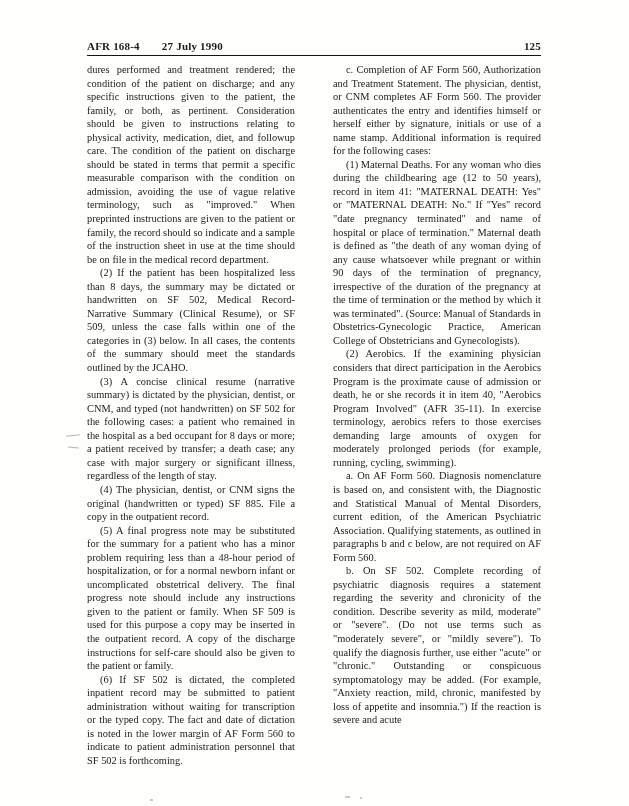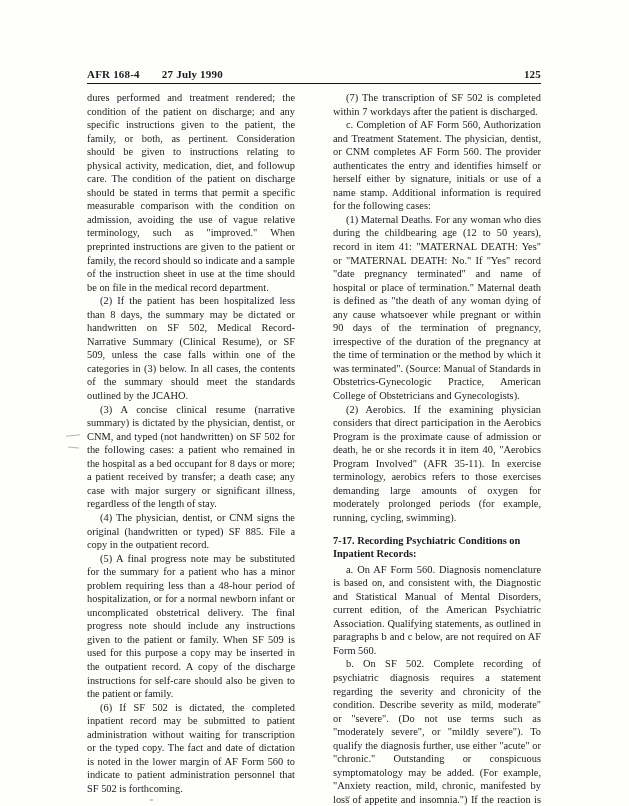--- a/index.html
+++ b/index.html
@@ -21,21 +21,20 @@
     width: 629px; height: 806px;
     padding: 40px 88px 0 87px;
   }
   .page-header {
     display: flex;
     justify-content: space-between;
     align-items: baseline;
     font-weight: bold;
     font-size: 11px;
     letter-spacing: 0.2px;
-    margin-top: 28px;
   }
   .header-left { display: flex; gap: 22px; }
   .header-rule {
     border: 0;
     border-top: 1.6px solid var(--rule);
     margin-top: 3px;
   }
   .columns {
     display: flex;
     gap: 38px;
@@ -103,25 +102,23 @@
     <section class="column">
       <p class="para noindent">dures performed and treatment rendered; the condition of the patient on discharge; and any specific instructions given to the patient, the family, or both, as pertinent. Consideration should be given to instructions relating to physical activity, medication, diet, and followup care. The condition of the patient on discharge should be stated in terms that permit a specific measurable comparison with the condition on admission, avoiding the use of vague relative terminology, such as "improved." When preprinted instructions are given to the patient or family, the record should so indicate and a sample of the instruction sheet in use at the time should be on file in the medical record department.</p>
       <p class="para">(2) If the patient has been hospitalized less than 8 days, the summary may be dictated or handwritten on SF 502, Medical Record-Narrative Summary (Clinical Resume), or SF 509, unless the case falls within one of the categories in (3) below. In all cases, the contents of the summary should meet the standards outlined by the JCAHO.</p>
       <p class="para">(3) A concise clinical resume (narrative summary) is dictated by the physician, dentist, or CNM, and typed (not handwritten) on SF 502 for the following cases: a patient who remained in the hospital as a bed occupant for 8 days or more; a patient received by transfer; a death case; any case with major surgery or significant illness, regardless of the length of stay.</p>
       <p class="para">(4) The physician, dentist, or CNM signs the original (handwritten or typed) SF 885. File a copy in the outpatient record.</p>
       <p class="para">(5) A final progress note may be substituted for the summary for a patient who has a minor problem requiring less than a 48-hour period of hospitalization, or for a normal newborn infant or uncomplicated obstetrical delivery. The final progress note should include any instructions given to the patient or family. When SF 509 is used for this purpose a copy may be inserted in the outpatient record. A copy of the discharge instructions for self-care should also be given to the patient or family.</p>
       <p class="para">(6) If SF 502 is dictated, the completed inpatient record may be submitted to patient administration without waiting for transcription or the typed copy. The fact and date of dictation is noted in the lower margin of AF Form 560 to indicate to patient administration personnel that SF 502 is forthcoming.</p>
     </section>
 
     <section class="column">
-      <p class="para">(7) The transcription of SF 502 is completed within 7 workdays after the patient is discharged.</p>
       <p class="para">c. Completion of AF Form 560, Authorization and Treatment Statement. The physician, dentist, or CNM completes AF Form 560. The provider authenticates the entry and identifies himself or herself either by signature, initials or use of a name stamp. Additional information is required for the following cases:</p>
       <p class="para">(1) Maternal Deaths. For any woman who dies during the childbearing age (12 to 50 years), record in item 41: "MATERNAL DEATH: Yes" or "MATERNAL DEATH: No." If "Yes" record "date pregnancy terminated" and name of hospital or place of termination." Maternal death is defined as "the death of any woman dying of any cause whatsoever while pregnant or within 90 days of the termination of pregnancy, irrespective of the duration of the pregnancy at the time of termination or the method by which it was terminated". (Source: Manual of Standards in Obstetrics-Gynecologic Practice, American College of Obstetricians and Gynecologists).</p>
       <p class="para">(2) Aerobics. If the examining physician considers that direct participation in the Aerobics Program is the proximate cause of admission or death, he or she records it in item 40, "Aerobics Program Involved" (AFR 35-11). In exercise terminology, aerobics refers to those exercises demanding large amounts of oxygen for moderately prolonged periods (for example, running, cycling, swimming).</p>
-      <h2 class="section-heading">7-17. Recording Psychiatric Conditions on Inpatient Records:</h2>
       <p class="para">a. On AF Form 560. Diagnosis nomenclature is based on, and consistent with, the Diagnostic and Statistical Manual of Mental Disorders, current edition, of the American Psychiatric Association. Qualifying statements, as outlined in paragraphs b and c below, are not required on AF Form 560.</p>
       <p class="para">b. On SF 502. Complete recording of psychiatric diagnosis requires a statement regarding the severity and chronicity of the condition. Describe severity as mild, moderate" or "severe". (Do not use terms such as "moderately severe", or "mildly severe"). To qualify the diagnosis further, use either "acute" or "chronic." Outstanding or conspicuous symptomatology may be added. (For example, "Anxiety reaction, mild, chronic, manifested by loss of appetite and insomnia.") If the reaction is severe and acute</p>
     </section>
 
   </main>
 
   <div class="margin-mark">
     <span class="stroke-a"></span>
     <span class="stroke-b"></span>
   </div>

